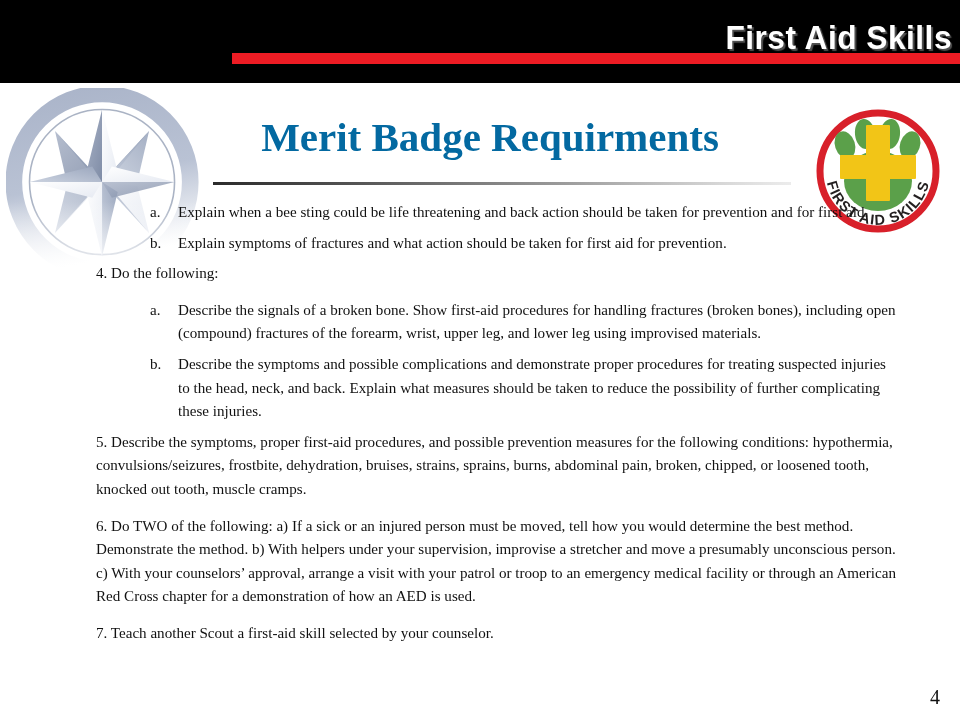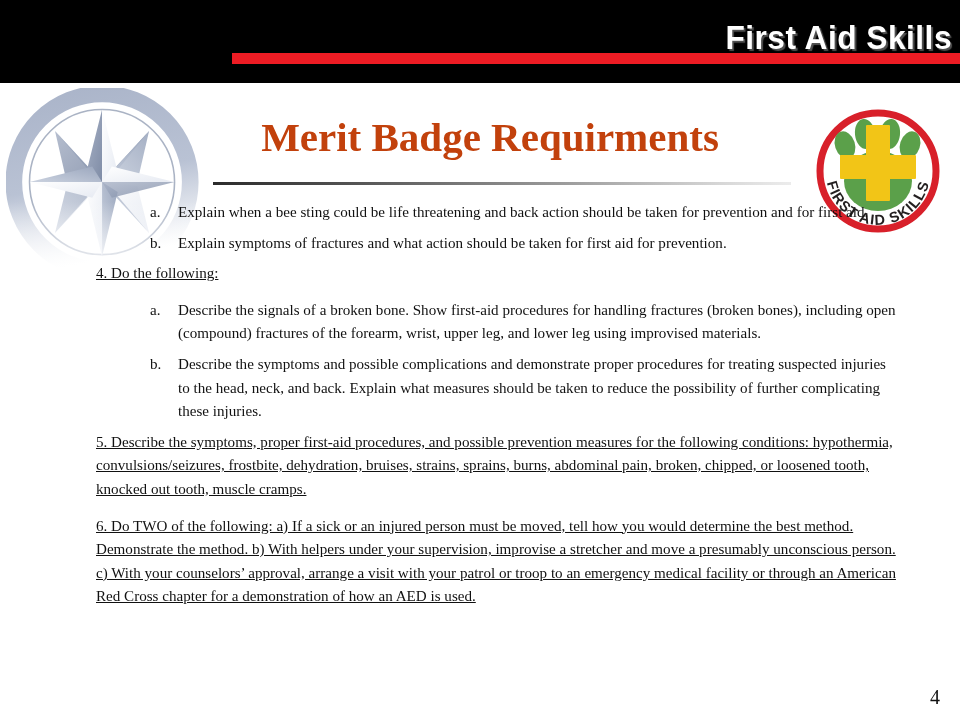--- a/index.html
+++ b/index.html
@@ -49,21 +49,21 @@
   #badge-patch svg{ display:block; width:140px; height:140px; }
 
   
   #slide-title{
     position:absolute; left:150px; top:112px; width:680px;
     text-align:center;
     font-family:"Liberation Serif", serif;
     font-weight:bold;
     font-size:41px;
     line-height:50px;
-    color:#c2410c;
+    color:#0369a1;
     white-space:nowrap;
     z-index:3;
   }
   #title-divider{
     position:absolute; left:213px; top:182px; width:578px; height:3px;
     background:linear-gradient(to right,#2b2b2b 0%,#555 25%,#9a9a9a 60%,#d7d7d7 88%,#ececec 100%);
     z-index:3;
   }
 
   
@@ -85,21 +85,20 @@
   .para.sub .marker{
     position:absolute; left:54px; top:0;
     width:28px;
   }
   .para.sub .sub-text{
     display:block;
     padding-left:28px;
   }
   .para.num{
     padding-left:0;
-    text-decoration:underline;
   }
   .para.block{ margin-bottom:13px; }
 
   
   #page-number{
     position:absolute; left:930px; top:686px;
     font-size:20px;
     font-weight:normal;
     color:#111111;
     z-index:4;
@@ -212,15 +211,16 @@
     <div class="para sub">
       <span class="marker">a.</span>
       <span class="sub-text">Describe the signals of a broken bone. Show first-aid procedures for handling fractures (broken bones), including open (compound) fractures of the forearm, wrist, upper leg, and lower leg using improvised materials.</span>
     </div>
     <div class="para sub">
       <span class="marker">b.</span>
       <span class="sub-text">Describe the symptoms and possible complications and demonstrate proper procedures for treating suspected injuries to the head, neck, and back. Explain what measures should be taken to reduce the possibility of further complicating these injuries.</span>
     </div>
     <div class="para num block"><span>5. Describe the symptoms, proper first-aid procedures, and possible prevention measures for the following conditions: hypothermia, convulsions/seizures, frostbite, dehydration, bruises, strains, sprains, burns, abdominal pain, broken, chipped, or loosened tooth, knocked out tooth, muscle cramps.</span></div>
     <div class="para num block"><span>6. Do TWO of the following: a) If a sick or an injured person must be moved, tell how you would determine the best method. Demonstrate the method. b) With helpers under your supervision, improvise a stretcher and move a  presumably unconscious person. c) With your counselors’ approval, arrange a visit with your patrol or troop to an emergency medical facility or through an American Red Cross chapter for a demonstration of how an AED is used.</span></div>
+    <div class="para num block"><span>7. Teach another Scout a first-aid skill selected by your counselor.</span></div>
   </div>
 
 <div id="page-number">4</div>
 
 </body></html>

